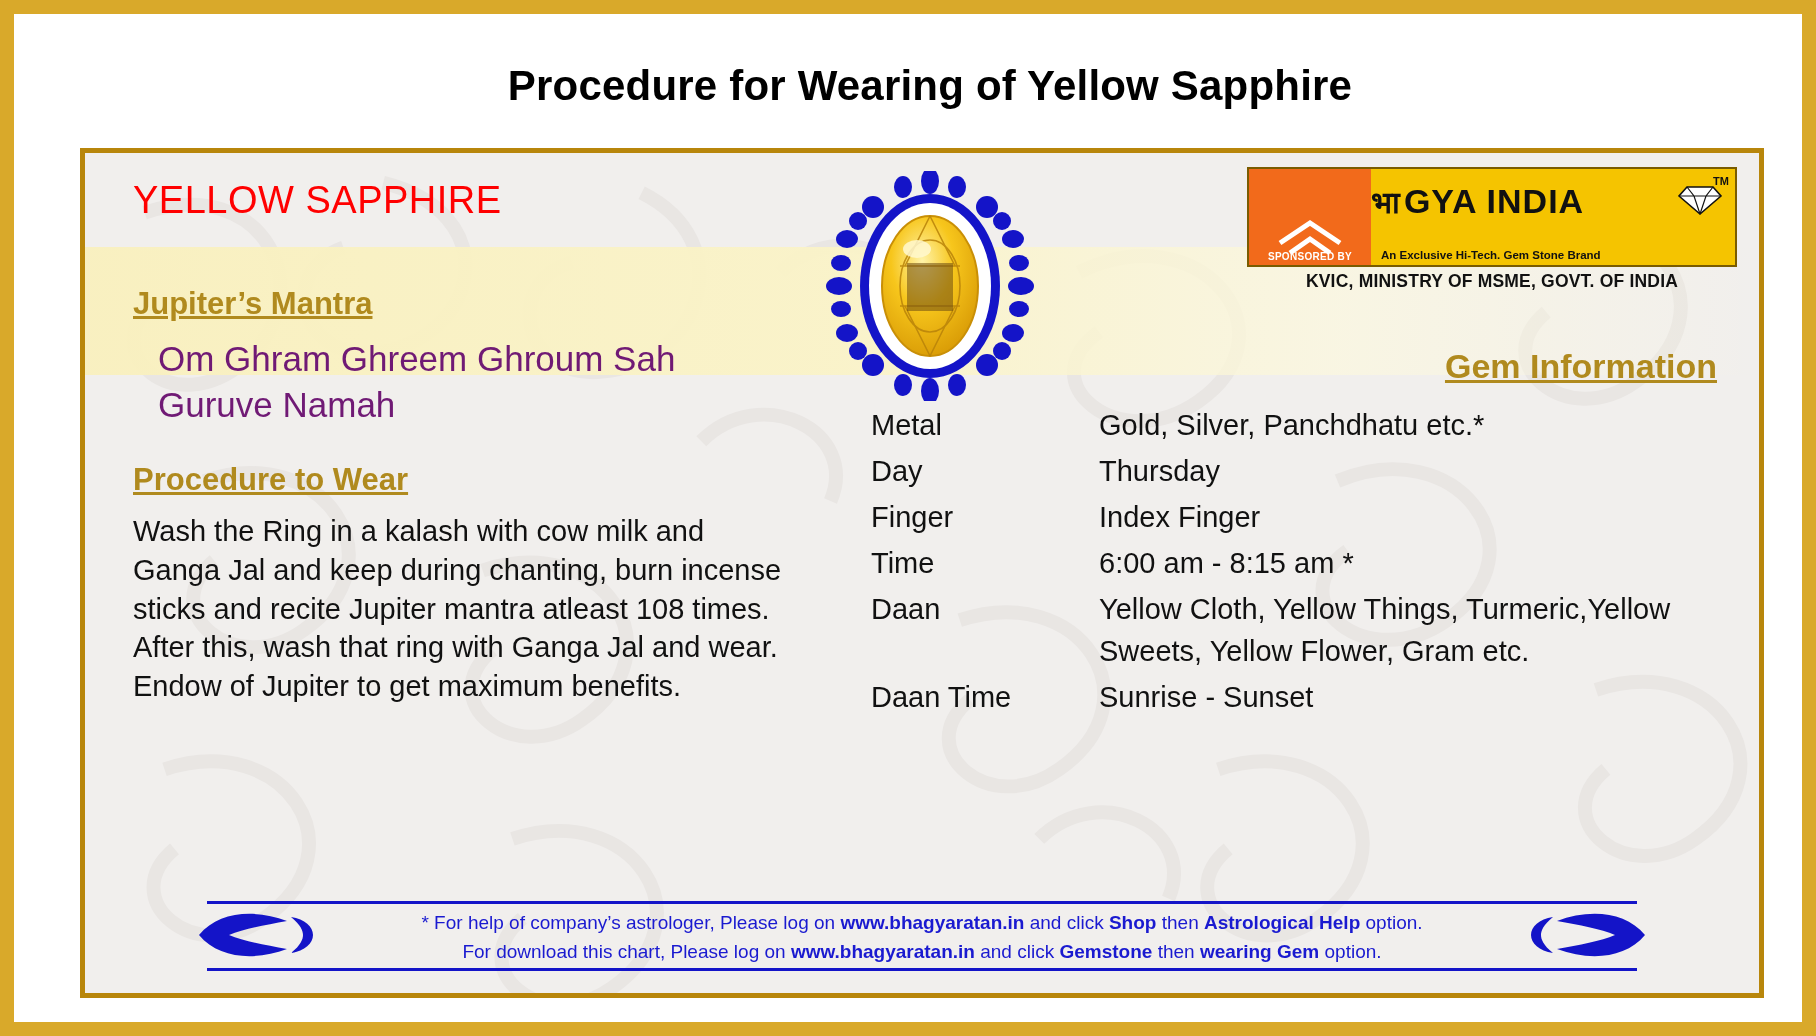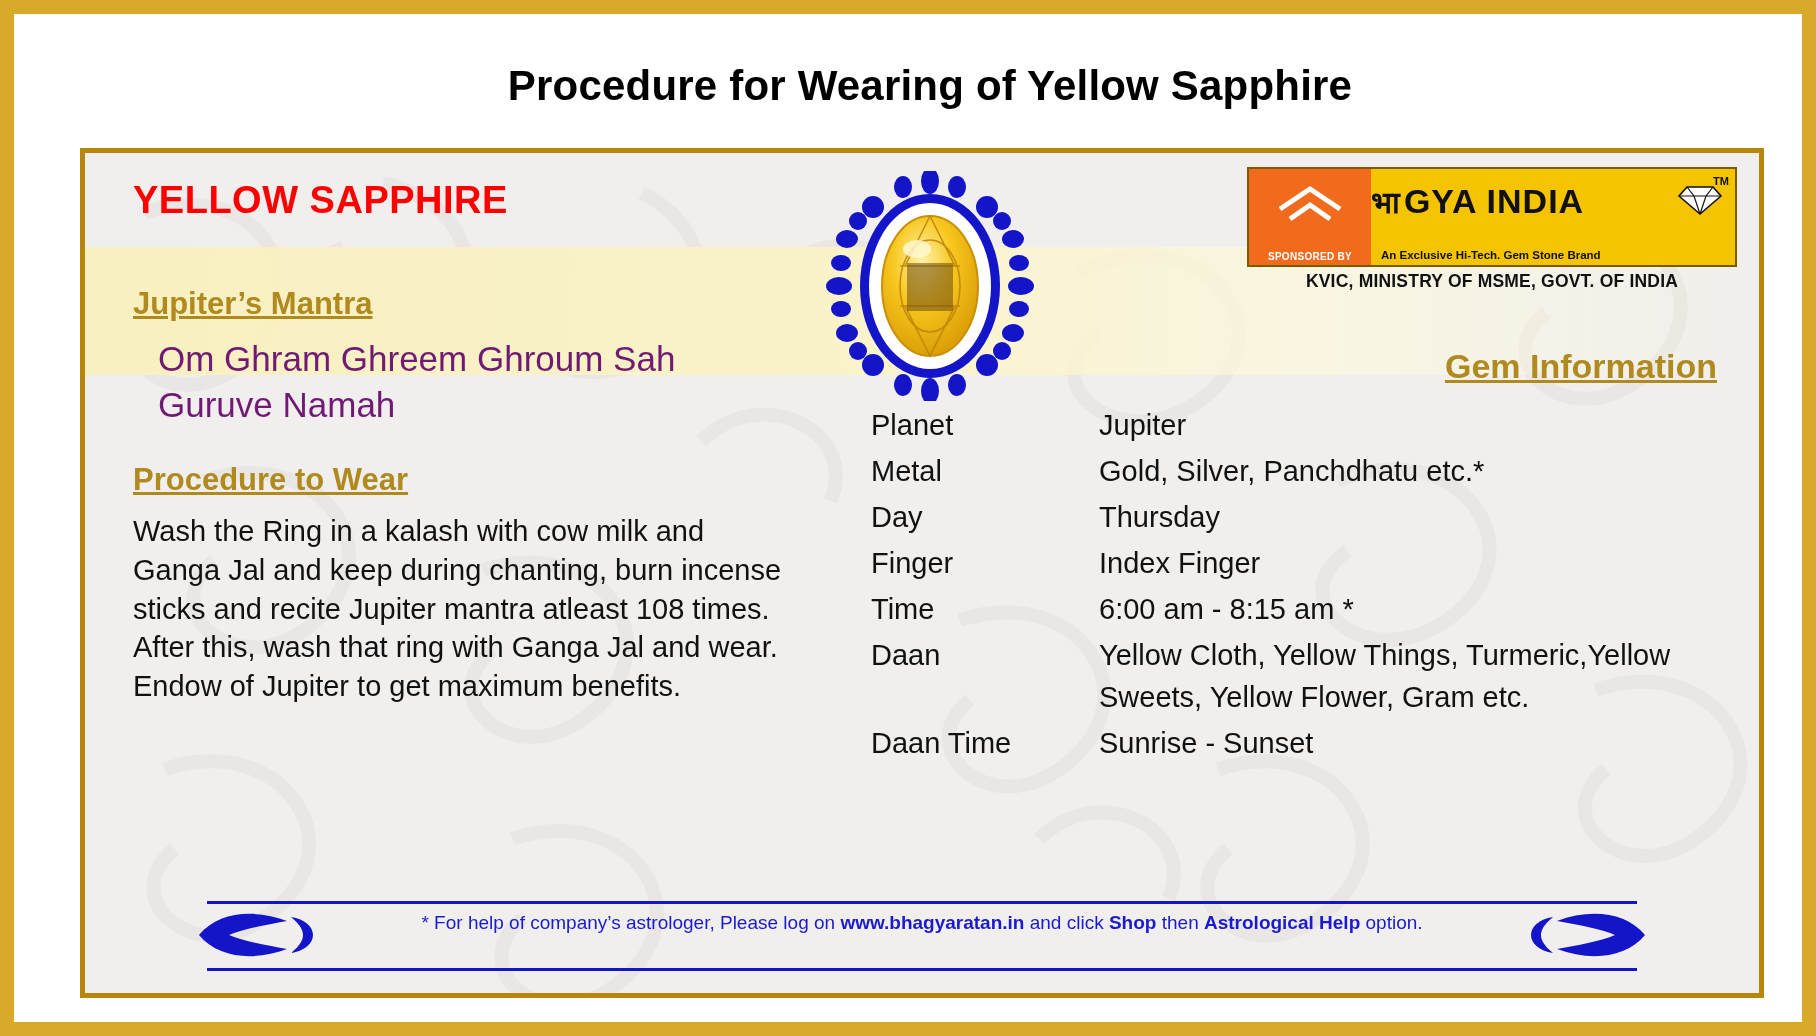--- a/index.html
+++ b/index.html
@@ -80,21 +80,21 @@
 
   
   .left-col {
     position: absolute;
     left: 48px;
     top: 26px;
     width: 660px;
   }
   .gem-name {
     font-size: 38px;
-    font-weight: bold;
+    font-weight: normal;
     color: #ff0000;
     letter-spacing: 0.5px;
     margin-bottom: 64px;
   }
   .sec-head {
     font-size: 31px;
     font-weight: bold;
     color: #b08a1e;
     text-decoration: underline;
     margin-bottom: 14px;
@@ -137,21 +137,21 @@
     background: #f5c400;
     box-sizing: border-box;
   }
   .logo-orange {
     width: 122px;
     background: #f26a1b;
     position: relative;
     display: flex;
     flex-direction: column;
     align-items: center;
-    justify-content: flex-start;
+    justify-content: flex-end;
   }
   .logo-orange .mark {
     margin-top: 12px;
   }
   .logo-sponsored {
     position: absolute;
     bottom: 3px;
     left: 0;
     width: 100%;
     text-align: center;
@@ -402,24 +402,20 @@
           </div>
         </div>
         <div class="logo-sub">KVIC, MINISTRY OF MSME, GOVT. OF INDIA</div>
       </div>
 
       <div class="gem-info">
         <div class="gem-info-head">Gem Information</div>
         <table class="info-table">
           <tbody>
             <tr>
-              <td class="label">Planet</td>
-              <td class="value">Jupiter</td>
-            </tr>
-            <tr>
               <td class="label">Metal</td>
               <td class="value">Gold, Silver, Panchdhatu etc.*</td>
             </tr>
             <tr>
               <td class="label">Day</td>
               <td class="value">Thursday</td>
             </tr>
             <tr>
               <td class="label">Finger</td>
               <td class="value">Index Finger</td>
@@ -458,18 +454,21 @@
               <path d="M4,32 C24,8 60,6 92,18 C70,22 48,26 34,32 C48,38 70,42 92,46 C60,58 24,56 4,32 Z"></path>
               <path d="M96,14 C110,16 118,24 118,32 C118,40 110,48 96,50 C106,42 108,36 108,32 C108,28 106,22 96,14 Z"></path>
             </g>
           </svg>
         </span>
 
         <div class="footer-text">
           <div>
             <span>* For help of company’s astrologer, Please log on </span><b>www.bhagyaratan.in</b><span> and click </span><b>Shop</b><span> then </span><b>Astrological Help</b><span> option.</span>
           </div>
+          <div>
+            <span>For download this chart, Please log on </span><b>www.bhagyaratan.in</b><span> and click </span><b>Gemstone</b><span> then </span><b>wearing Gem</b><span> option.</span>
+          </div>
         </div>
       </div>
 
     </div>
   </div>
 </div>
 
 </body></html>

